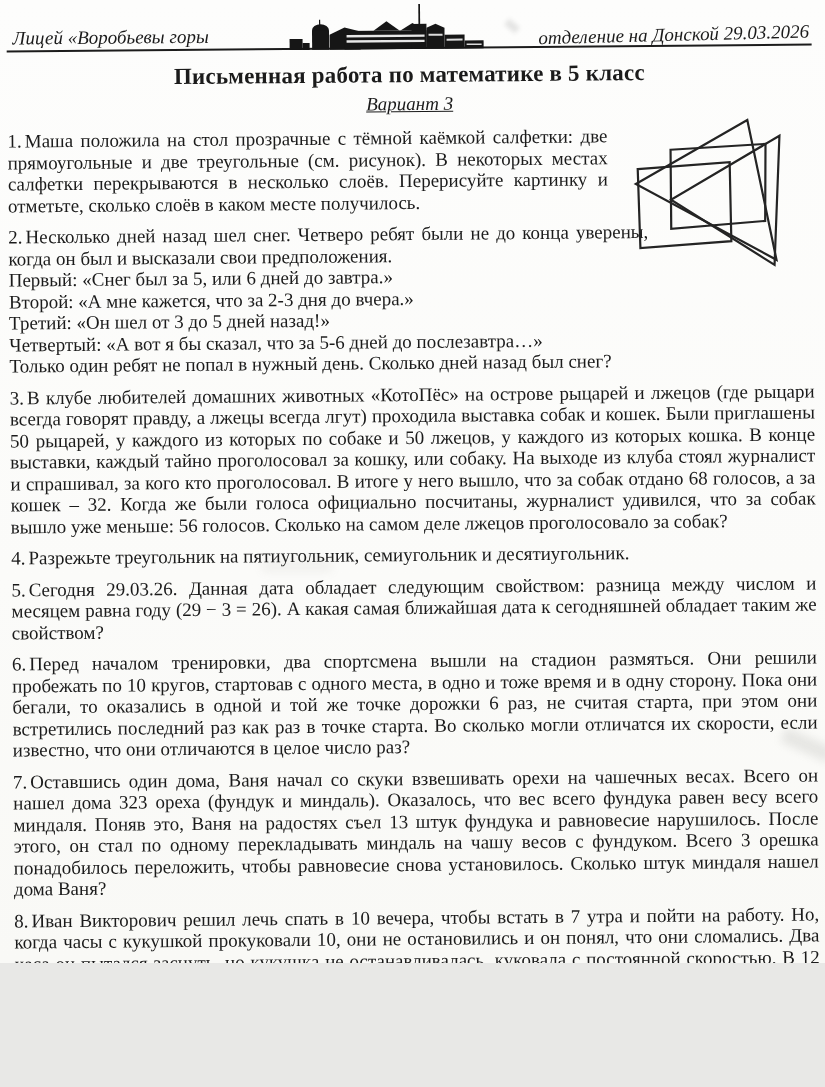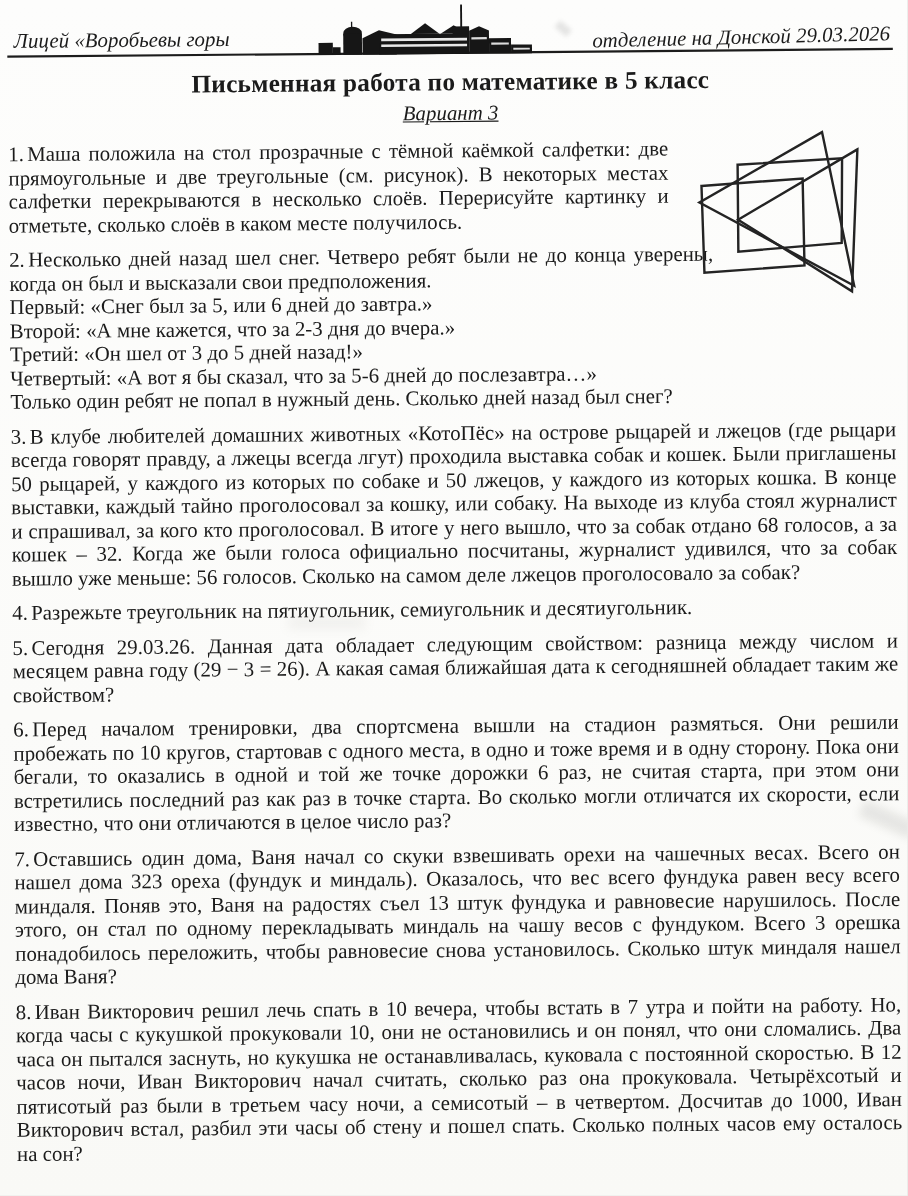--- a/index.html
+++ b/index.html
@@ -1,18 +1,18 @@
 <!DOCTYPE html>
 <html lang="ru"><head>
 <meta charset="utf-8">
 <style>
   html,body{margin:0;padding:0;background:#e8e8e6;}
   .page{
     position:relative;
-    width:825px;height:1087px;
+    width:825px;height:963px;
     margin:0 auto;
     background:linear-gradient(180deg,#fdfdfc 0%,#fbfbf9 60%,#f9f9f6 100%);
     overflow:hidden;
     color:#1b1b1b;
     font-family:"Liberation Serif","DejaVu Serif",serif;
   }
   .sheet{
     position:relative;
     padding:14px 11px 0 9px;
     transform:rotate(-0.5deg);

